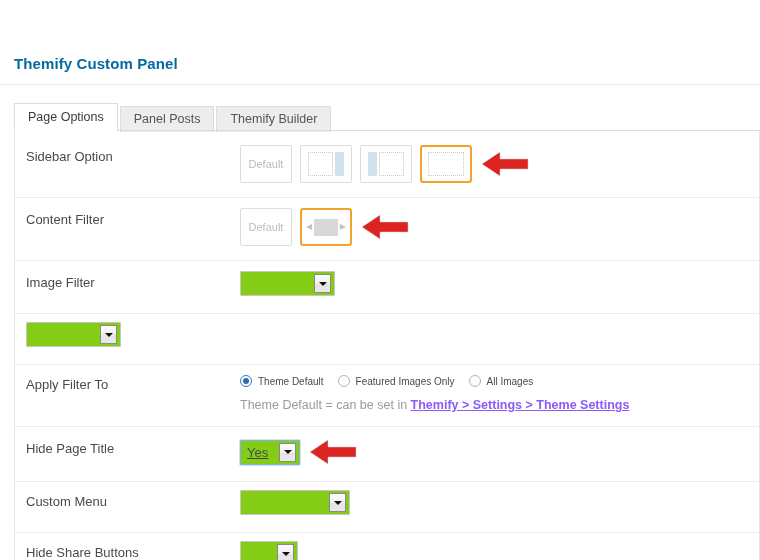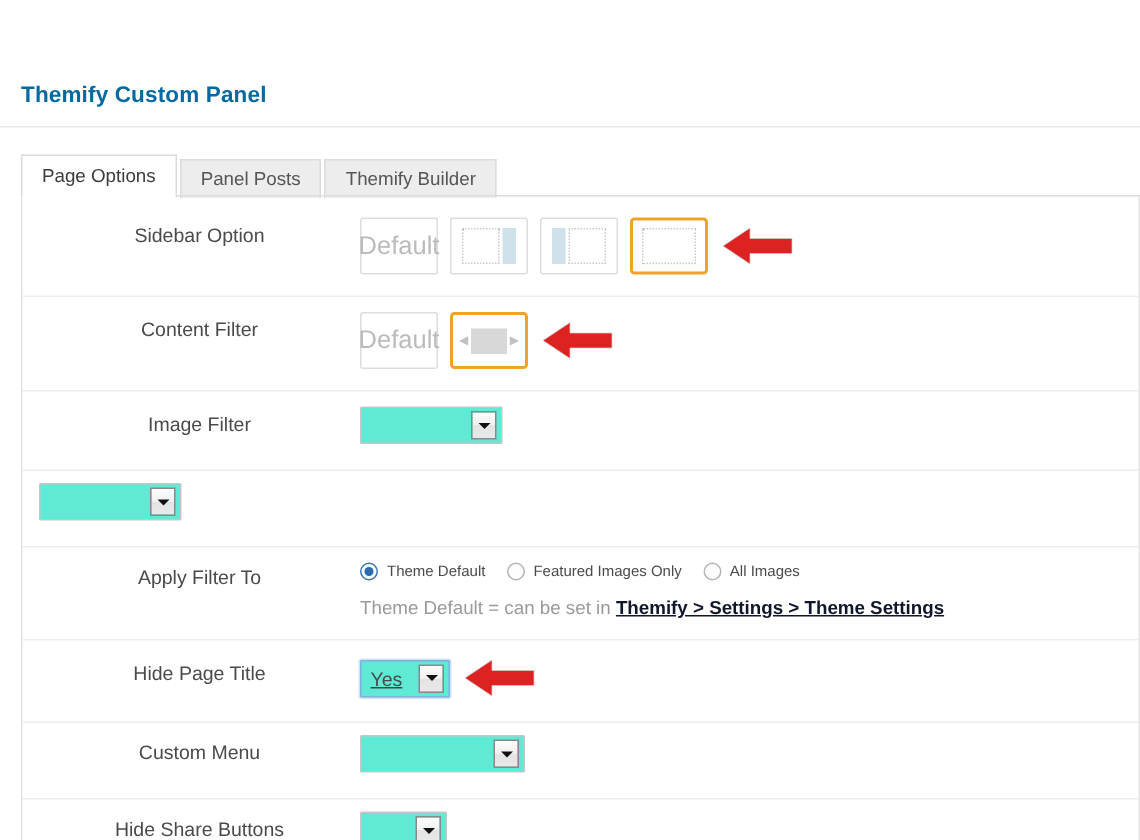--- a/index.html
+++ b/index.html
@@ -89,21 +89,20 @@
     align-items: flex-start;
     padding: 0 0 0 11px;
     min-height: 34px;
   }
   .label {
     width: 214px;
     flex: 0 0 214px;
     font-size: 13px;
     color: #4a4a4a;
     padding-top: 4px;
-    text-align: center;
   }
   .control {
     flex: 1 1 auto;
     display: flex;
     align-items: center;
     position: relative;
   }
 
   
   .opt-box {
@@ -117,21 +116,21 @@
     display: flex;
     align-items: center;
     justify-content: center;
     position: relative;
   }
   .opt-box.selected {
     border: 2px solid #f0a229;
     border-radius: 3px;
   }
   .opt-default {
-    font-size: 17px;
+    font-size: 11px;
     color: #bbbbbb;
   }
   .mini {
     width: 36px;
     height: 24px;
     display: flex;
     align-items: stretch;
     justify-content: space-between;
     box-sizing: border-box;
   }
@@ -176,21 +175,21 @@
     position: relative;
     flex: 0 0 52px;
   }
   .arrow svg { display: block; }
 
   
   .sel {
     position: relative;
     height: 25px;
     border: 1px solid #c6c6c6;
-    background: #5eead4;
+    background: #84cc16;
     box-sizing: border-box;
     display: flex;
     align-items: center;
     border-radius: 1px;
     text-decoration: underline;
   }
   .sel .val {
     font-size: 13px;
     color: #4a4a4a;
     padding: 0 6px;
@@ -258,21 +257,21 @@
     width: 6px; height: 6px;
     border-radius: 50%;
     background: #2b6cb0;
   }
   .hint {
     font-size: 12.5px;
     color: #9a9a9a;
     padding: 11px 0 0 0;
   }
   .hint a {
-    color: #0f172a;
+    color: #8b5cf6;
     text-decoration: underline;
     font-weight: bold;
   }
 
   .rule {
     border-top: 1px solid #ededed;
     margin: 0;
   }
   .sp-14 { height: 14px; }
   .sp-10 { height: 10px; }

